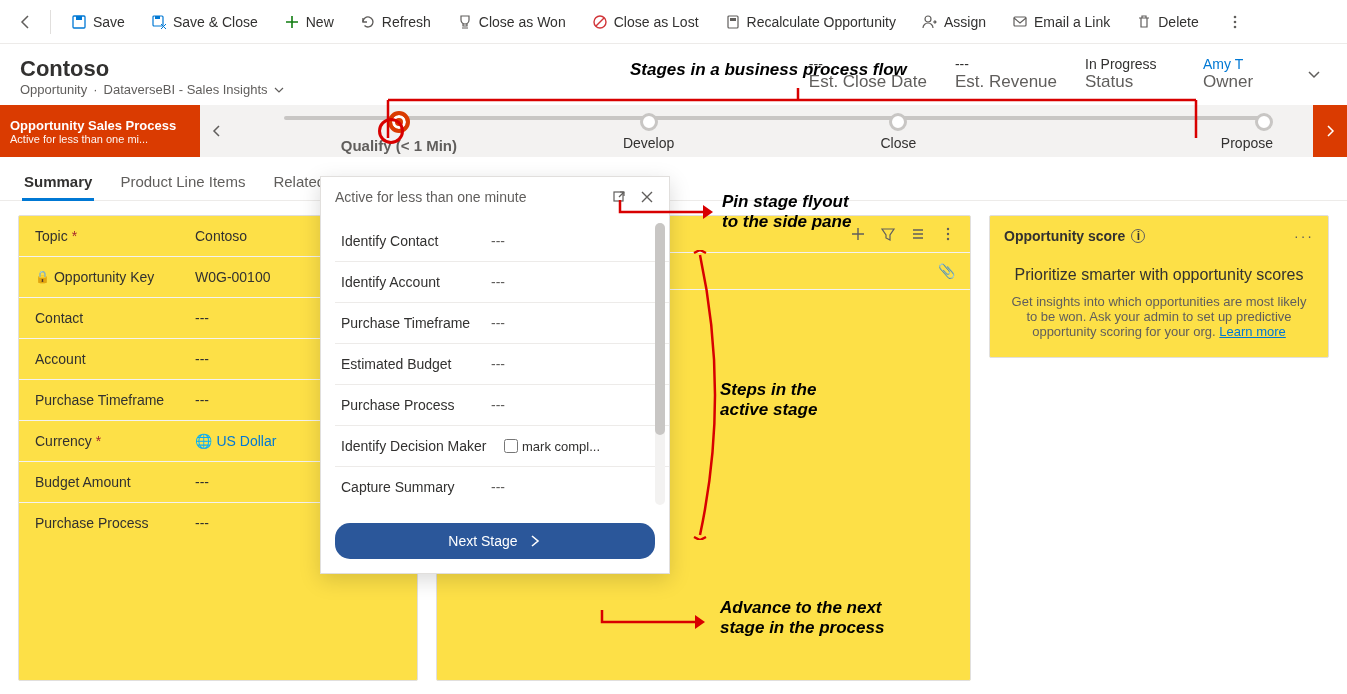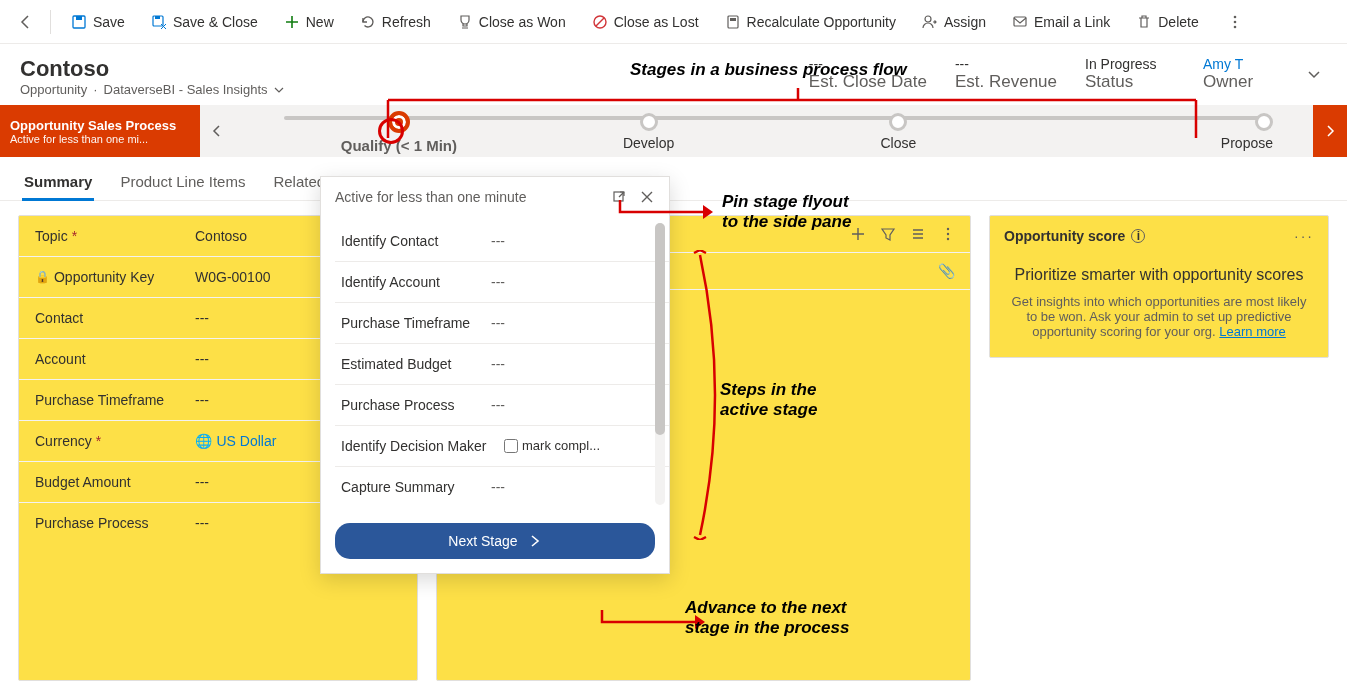--- a/index.html
+++ b/index.html
@@ -105,21 +105,21 @@
       position:absolute; top:176px; left:320px; width:350px; background:#fff;
       border:1px solid #e1dfdd; box-shadow:0 6px 20px rgba(0,0,0,.15); z-index:50;
     }
     .fly-head{ display:flex; align-items:center; justify-content:space-between; padding:12px 14px;}
     .fly-head .ft{ font-size:14px; color:#605e5c;}
     .fly-head .ftools{ display:flex; gap:12px; color:#605e5c;}
     .fly-head .ftools span{ cursor:pointer;}
     .fly-body{ max-height:360px; overflow:hidden; position:relative; padding:4px 0 4px 14px;}
     .fly-scroll{ position:absolute; right:4px; top:6px; bottom:6px; width:10px; background:#f3f2f1; border-radius:5px;}
     .fly-scroll .thumb{ position:absolute; left:0; right:0; top:0; height:75%; background:#c8c6c4; border-radius:5px;}
-    .step-row{ display:flex; align-items:flex-start; padding:12px 22px 12px 6px; border-bottom:1px solid #edebe9;}
+    .step-row{ display:flex; align-items:center; padding:12px 22px 12px 6px; border-bottom:1px solid #edebe9;}
     .step-row:last-child{ border-bottom:none;}
     .step-label{ flex:0 0 150px; font-size:14px;}
     .step-val{ font-size:14px; color:#605e5c;}
     .step-check{ display:flex; align-items:center; gap:4px; font-size:13px; color:#323130;margin-left:13px;}
     .step-check input{ width:14px;height:14px;}
     .fly-btn{
       margin:12px 14px 14px; padding:10px; background:#2b579a; color:#fff;
       display:flex; align-items:center; justify-content:center; gap:10px; cursor:pointer;
       font-size:14px;
       border-radius:15px;
@@ -502,21 +502,21 @@
 <div class="annot" style="top:380px; left:720px; line-height:1.2;">
   <div>Steps in the</div>
     <div>active stage</div>
 </div>
 <svg class="arrow" style="top:250px; left:680px;" width="40" height="290">
     <path d="M 20 5 q 15 70 15 140 q 0 70 -15 140" fill="none" stroke="#d80000" stroke-width="2.5"></path>
     <path d="M 14 3 l 6 -3 l 6 3" fill="none" stroke="#d80000" stroke-width="2.5"></path>
     <path d="M 14 287 l 6 3 l 6 -3" fill="none" stroke="#d80000" stroke-width="2.5"></path>
   </svg>
 
-<div class="annot" style="top:598px; left:685px; line-height:1.2;font-style:italic;">
+<div class="annot" style="top:598px; left:720px; line-height:1.2;font-style:italic;">
   <div>Advance to the next</div>
     <div>stage in the process</div>
 </div>
 <svg class="arrow" style="top:608px; left:600px;" width="120" height="22">
     <path d="M 2 2 v 12 h 100" fill="none" stroke="#d80000" stroke-width="2.5"></path>
     <path d="M 95 7 l 10 7 l -10 7 z" fill="#d80000"></path>
   </svg>
 
 <div style="position:absolute;top:118px;left:378px;width:26px;height:26px;border:3px solid #d80000;border-radius:50%;z-index:40;pointer-events:none;"></div>
 

